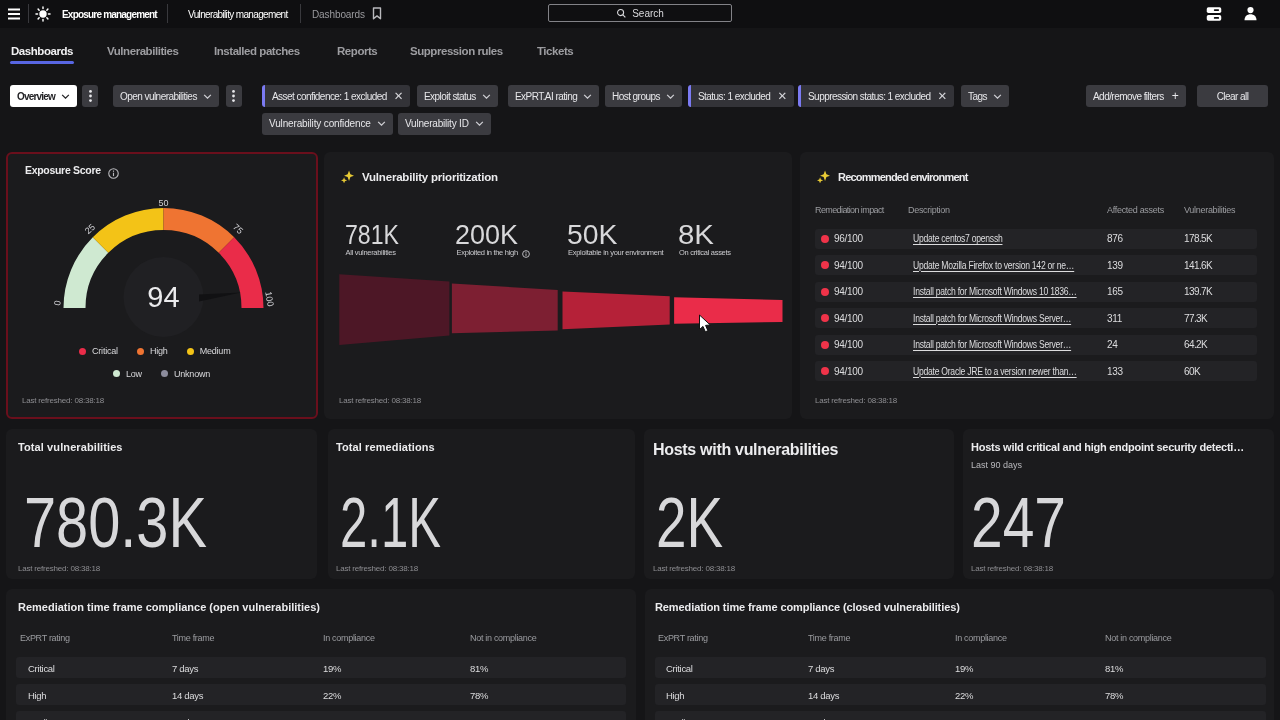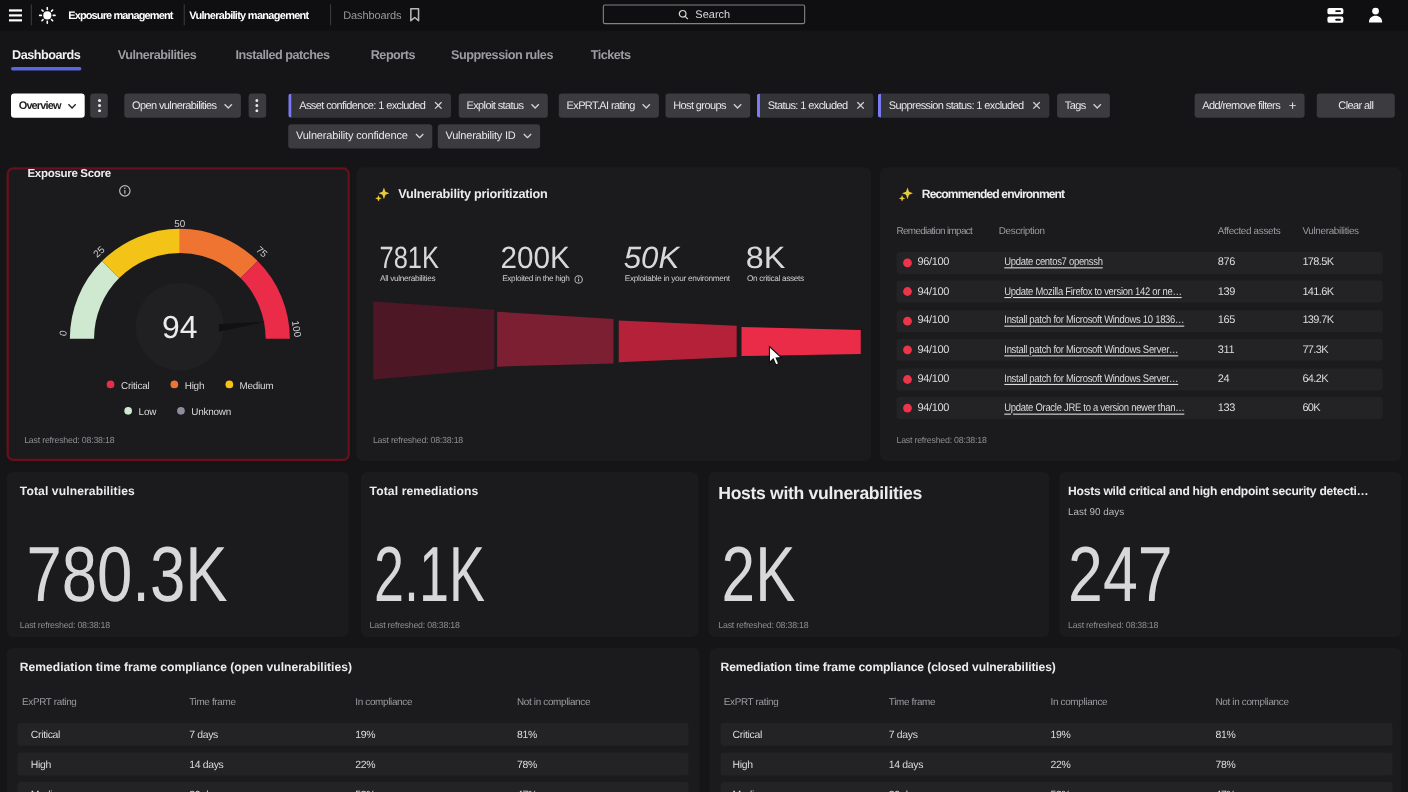--- a/index.html
+++ b/index.html
@@ -43,21 +43,21 @@
         <line x1="16.8" y1="10" x2="18.8" y2="10"></line>
    <line x1="3.9" y1="3.9" x2="5.2" y2="5.2"></line>
         <line x1="14.8" y1="14.8" x2="16.1" y2="16.1"></line>
    <line x1="3.9" y1="16.1" x2="5.2" y2="14.8"></line>
         <line x1="14.8" y1="5.2" x2="16.1" y2="3.9"></line>
   </g>
     </svg>
 </div>
 <div class="abs" id="t_exp" style="left:62px;top:9px;font-size:10px;font-weight:700;color:#fff;letter-spacing:-.8px">Exposure management</div>
 <div class="abs" style="left:167px;top:4px;width:1px;height:19px;background:#39393d"></div>
-<div class="abs" id="t_vul" style="left:172px;top:9px;font-size:10px;font-weight:700;color:#fff;letter-spacing:-.65px">Vulnerability management</div>
+<div class="abs" id="t_vul" style="left:188px;top:9px;font-size:10px;font-weight:400;color:#fff;letter-spacing:-.65px">Vulnerability management</div>
 <div class="abs" style="left:300px;top:4px;width:1px;height:19px;background:#39393d"></div>
 <div class="abs" id="t_dash" style="left:312px;top:9px;font-size:10px;color:#9a9a9e;letter-spacing:-.1px">Dashboards</div>
 <div class="abs" style="left:372px;top:7px">
  <svg width="10" height="13" viewBox="0 0 10 13">
       <path d="M1.5 1 H8.5 V11.8 L5 8.9 L1.5 11.8 Z" fill="none" stroke="#b9b9bd" stroke-width="1.4" stroke-linejoin="round"></path>
     </svg>
 </div>
 <div class="abs" style="left:548px;top:4px;width:184px;height:18px;border:1px solid #828287;border-radius:2px;display:flex;align-items:center;justify-content:center;color:#d9d9dc;font-size:10px">
  <svg width="11" height="11" viewBox="0 0 12 12" style="margin-right:5px">
       <circle cx="5" cy="5" r="3.3" fill="none" stroke="#d9d9dc" stroke-width="1.2"></circle>
@@ -140,21 +140,21 @@
     </svg></div>
 <div class="abs chip" id="c_vid" style="left:398px;top:112.5px;letter-spacing:-.2px">Vulnerability ID<svg class="car" width="9" height="5" viewBox="0 0 10 6">
       <path d="M1 1 L5 5 L9 1" fill="none" stroke="#cfcfd3" stroke-width="1.5"></path>
     </svg></div>
 <div class="abs" style="left:1086px;top:85px;display:flex;gap:11px">
  <div class="chip" id="c_add">Add/remove filters<span style="margin-left:8px;font-size:12px;letter-spacing:0">+</span></div>
  <div class="chip" id="c_clr" style="padding:0 20px">Clear all</div>
 </div>
 
 <div class="card" style="left:6px;top:152px;width:312px;height:267px;border:2px solid #6a0f1c"></div>
-<div class="abs ctitle" style="left:25px;top:152px">Exposure Score</div>
+<div class="abs ctitle" style="left:25px;top:164px">Exposure Score</div>
 <div class="abs" style="left:108px;top:168px">
  <svg width="11" height="11" viewBox="0 0 13 13">
       <circle cx="6.5" cy="6.5" r="5.6" fill="none" stroke="#b9b9bd" stroke-width="1.3"></circle>
       <rect x="5.85" y="5.6" width="1.3" height="4" fill="#b9b9bd"></rect>
       <rect x="5.85" y="3" width="1.3" height="1.5" fill="#b9b9bd"></rect>
     </svg>
 </div>
 <svg class="abs" style="left:0;top:0" width="320" height="420" viewBox="0 0 320 420">
   <path d="M63.5 308.0 A100 100 0 0 1 92.8 237.3 L108.3 252.8 A78 78 0 0 0 85.5 308.0 Z" fill="#cfe9d1"></path>
   <path d="M92.8 237.3 A100 100 0 0 1 163.5 208.0 L163.5 230.0 A78 78 0 0 0 108.3 252.8 Z" fill="#f3c317"></path>
@@ -164,21 +164,21 @@
   <path d="M241 292.5 L199 294.5 L199 301.5 Z" fill="#111113"></path>
   <text x="163.5" y="307" font-size="29" fill="#ebebed" text-anchor="middle" font-family="Liberation Sans">94</text>
   <g font-size="9" fill="#cfcfd3" font-family="Liberation Sans">
    <text x="57.5" y="306" transform="rotate(-80 57.5 303)" text-anchor="middle">0</text>
    <text x="90" y="232" transform="rotate(-42 90 229)" text-anchor="middle">25</text>
    <text x="163.5" y="206" text-anchor="middle">50</text>
    <text x="238" y="232" transform="rotate(42 238 229)" text-anchor="middle">75</text>
    <text x="269.5" y="302" transform="rotate(80 269.5 299)" text-anchor="middle">100</text>
   </g>
 </svg>
-<div class="abs" id="leg1" style="left:97px;top:346px;display:flex;font-size:9px;color:#d9d9dc;letter-spacing:-.2px">
+<div class="abs" id="leg1" style="left:79px;top:346px;display:flex;align-items:center;font-size:9px;color:#d9d9dc;letter-spacing:-.2px">
  <span style="width:7px;height:7px;border-radius:50%;background:#ea2c49;margin-right:6px"></span>Critical
  <span style="width:7px;height:7px;border-radius:50%;background:#ef7432;margin-left:19px;margin-right:6px"></span>High
  <span style="width:7px;height:7px;border-radius:50%;background:#f3c317;margin-left:19px;margin-right:6px"></span>Medium
 </div>
 <div class="abs" id="leg2" style="left:113px;top:368.5px;display:flex;align-items:center;font-size:9px;color:#d9d9dc;letter-spacing:-.2px">
  <span style="width:7px;height:7px;border-radius:50%;background:#cfe9d1;margin-right:6px"></span>Low
  <span style="width:7px;height:7px;border-radius:50%;background:#8d8d9d;margin-left:19px;margin-right:6px"></span>Unknown
 </div>
 <div class="lastref" style="left:22px;top:396px">Last refreshed: 08:38:18</div>
 
@@ -194,21 +194,21 @@
 <div class="statlab" style="left:345.5px;top:248px">All vulnerabilities</div>
 <div class="abs num" id="n2" style="left: 455px; top: 219px; font-size: 28px; transform: scaleX(0.963);">200K</div>
 <div class="statlab" style="left:456.5px;top:248px">Exploited in the high</div>
 <div class="abs" style="left:522px;top:249.5px">
     <svg width="8" height="8" viewBox="0 0 13 13">
       <circle cx="6.5" cy="6.5" r="5.5" fill="none" stroke="#b9b9bd" stroke-width="1.6"></circle>
       <rect x="5.7" y="5.6" width="1.6" height="4" fill="#b9b9bd"></rect>
       <rect x="5.7" y="2.8" width="1.6" height="1.8" fill="#b9b9bd"></rect>
     </svg>
   </div>
-<div class="abs num" id="n3" style="left: 566.5px; top: 219px; font-size: 28px; transform: scaleX(1.013); font-style: italic;">50K</div>
+<div class="abs num" id="n3" style="left: 566.5px; top: 219px; font-size: 28px; transform: scaleX(1.013);">50K</div>
 <div class="statlab" style="left:568px;top:248px">Exploitable in your environment</div>
 <div class="abs num" id="n4" style="left: 677.5px; top: 219px; font-size: 28px; transform: scaleX(1.051);">8K</div>
 <div class="statlab" style="left:679px;top:248px">On critical assets</div>
 <svg class="abs" style="left:324px;top:152px" width="468" height="267" viewBox="0 0 468 267">
  <g>
   <path d="M15.3 122.2 L125.4 129.5 L125.4 183.5 L15.3 193 Z" fill="#4d1726"></path>
   <path d="M127.9 131.4 L233.7 138 L233.7 178.4 L127.9 181.3 Z" fill="#7d1f32"></path>
   <path d="M238.5 139.4 L345.7 144.2 L345.7 172.5 L238.5 177.3 Z" fill="#b52138"></path>
   <path d="M350.1 145.3 L458.5 147.9 L458.5 169.9 L350.1 171.7 Z" fill="#ea2c49"></path>
  </g>

